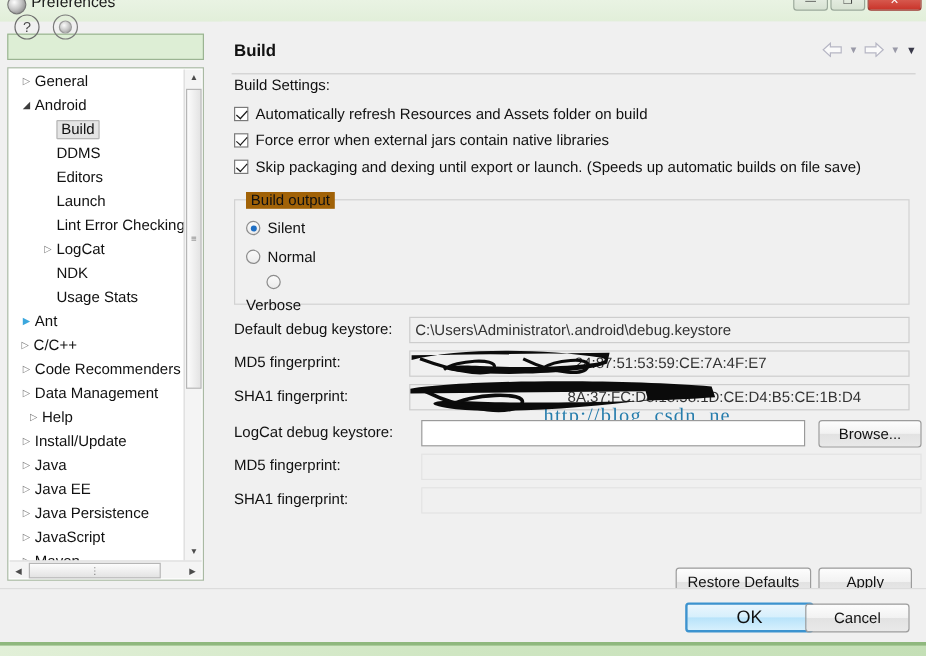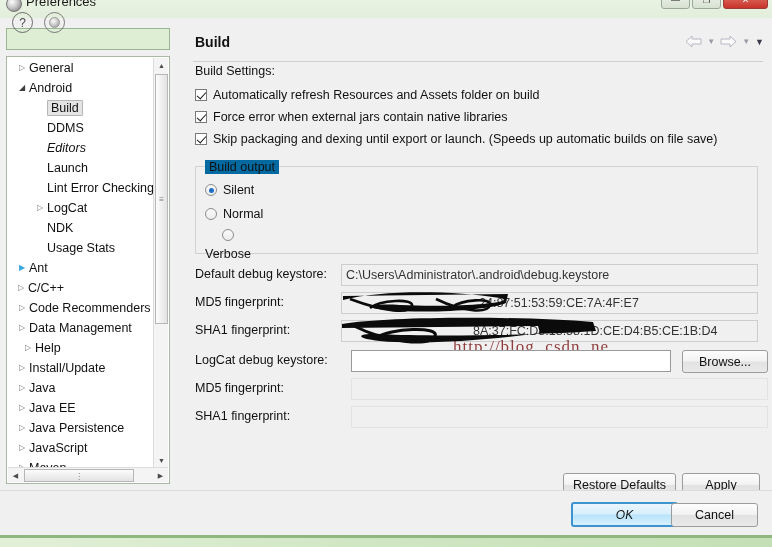--- a/index.html
+++ b/index.html
@@ -94,40 +94,40 @@
 
   .cbrow{position:absolute;left:10px;height:18px;display:flex;align-items:center;gap:6px;}
   .cbox{width:12px;height:12px;border:1px solid #7a7a7a;background:#fff;
     box-sizing:border-box;position:relative;flex:none;}
   .cbox.checked::after{content:"";position:absolute;left:3px;top:0px;width:4px;height:8px;
     border:solid #1a1a1a;border-width:0 1.6px 1.6px 0;transform:rotate(42deg);}
   .cbrow .t{font-size:12.5px;color:#111;white-space:nowrap;}
 
   #groupbox{position:absolute;left:10px;top:104px;width:563px;height:88px;
     border:1px solid #d2d2d2;box-sizing:border-box;}
-  #grouptitle{position:absolute;left:20px;top:98px;background:#0369a1;padding:0 4px;
+  #grouptitle{position:absolute;left:20px;top:98px;background:#a16207;padding:0 4px;
     font-size:12.5px;color:#111;}
   .rbrow{position:absolute;left:20px;height:18px;display:flex;align-items:center;gap:6px;}
   .rbox{width:12px;height:12px;border-radius:50%;border:1px solid #8c8c8c;
     background:linear-gradient(to bottom,#fafafa,#ececec);box-sizing:border-box;
     position:relative;flex:none;}
   .rbox.on::after{content:"";position:absolute;left:2.5px;top:2.5px;width:5px;height:5px;
     border-radius:50%;background:#1f6fc4;}
   .rbrow .t{font-size:12.5px;color:#111;}
 
   .fieldrow{position:absolute;left:10px;height:22px;}
   .fieldlabel{position:absolute;left:0;top:3px;font-size:12.5px;color:#111;white-space:nowrap;}
   .fieldinput{position:absolute;height:22px;box-sizing:border-box;
     border:1px solid #b9b9b9;background:#fff;font-size:12.5px;color:#111;
     padding:2px 4px;line-height:16px;white-space:nowrap;overflow:hidden;
     font-family:inherit;}
   .fieldinput.ro{background:#f0f0f0;border:1px solid #cdcdcd;color:#333;}
   .fieldinput.flat{border:1px solid #e3e3e3;background:#f0f0f0;}
   .fieldinput.editable{background:#fff;border:1px solid #9a9a9a;}
-  #wm{position:absolute;left:268px;top:275px;font-size:17px;color:#7f1d1d;
+  #wm{position:absolute;left:268px;top:275px;font-size:17px;color:#0369a1;
     font-family:"Liberation Serif",serif;letter-spacing:1px;opacity:.85;
     white-space:nowrap;pointer-events:none;}
 
   .btn{border:1px solid #9c9c9c;border-radius:3px;box-sizing:border-box;
     background:linear-gradient(to bottom,#fdfdfd 0%,#f2f2f2 48%,#e2e2e2 52%,#e9e9e9 100%);
     font-family:inherit;font-size:12.5px;color:#111;display:flex;align-items:center;
     justify-content:center;cursor:default;}
   #btnRestore{position:absolute;left:378px;top:455px;width:113px;height:24px;}
   #btnApply{position:absolute;left:497px;top:455px;width:78px;height:24px;}
 
@@ -138,21 +138,21 @@
     border:1.5px solid #6c6c6c;box-sizing:border-box;display:flex;align-items:center;
     justify-content:center;font-size:12px;color:#4a4a4a;}
   #helpicon{left:12px;}
   #resticon{left:44px;border-color:#7a7a7a;}
   #resticon .dot{width:11px;height:11px;border-radius:50%;
     background:radial-gradient(circle at 38% 34%,#fbfbfb,#c4c4c4 55%,#8d8d8d 100%);
     border:1px solid #9a9a9a;box-sizing:border-box;}
   #btnOK{position:absolute;left:571px;top:502px;width:107px;height:25px;
     border:2px solid #3c93cf;border-radius:3px;box-sizing:border-box;
     background:linear-gradient(to bottom,#eaf6fd 0%,#d7effc 48%,#b8e3fa 52%,#d6f0fd 100%);
-    display:flex;align-items:center;justify-content:center;font-size:12px;color:#111;font-style:italic;}
+    display:flex;align-items:center;justify-content:center;font-size:15px;color:#111;}
   #btnCancel{position:absolute;left:671px;top:503px;width:87px;height:24px;}
   #bottomedge{position:absolute;left:0;top:535px;width:772px;height:3px;background:#8fb87e;}
 </style>
 </head>
 <body>
 
 <div id="desktop"></div>
 
 <div id="window">
 
@@ -178,21 +178,21 @@
       <div id="filterbox">
         <input id="filterinput" type="text" placeholder="" style="">
       </div>
 
       <div id="treebox">
         <div id="treeinner">
             <div class="tnode" style="padding-left: 8px;"><span class="arrow">▷</span><span class="lbl">General</span></div>
             <div class="tnode" style="padding-left: 8px;"><span class="arrow open">◢</span><span class="lbl">Android</span></div>
             <div class="tnode sel" style="padding-left: 26px;"><span class="arrow"></span><span class="lbl">Build</span></div>
             <div class="tnode" style="padding-left: 26px;"><span class="arrow"></span><span class="lbl">DDMS</span></div>
-            <div class="tnode" style="padding-left: 26px; font-style: italic;"><span class="arrow"></span><span class="lbl">Editors</span></div>
+            <div class="tnode" style="padding-left: 26px;"><span class="arrow"></span><span class="lbl">Editors</span></div>
             <div class="tnode" style="padding-left: 26px;"><span class="arrow"></span><span class="lbl">Launch</span></div>
             <div class="tnode" style="padding-left: 26px;"><span class="arrow"></span><span class="lbl">Lint Error Checking</span></div>
             <div class="tnode" style="padding-left: 26px;"><span class="arrow">▷</span><span class="lbl">LogCat</span></div>
             <div class="tnode" style="padding-left: 26px;"><span class="arrow"></span><span class="lbl">NDK</span></div>
             <div class="tnode" style="padding-left: 26px;"><span class="arrow"></span><span class="lbl">Usage Stats</span></div>
             <div class="tnode" style="padding-left: 8px;"><span class="arrow blue">▶</span><span class="lbl">Ant</span></div>
             <div class="tnode" style="padding-left: 7px;"><span class="arrow">▷</span><span class="lbl">C/C++</span></div>
             <div class="tnode" style="padding-left: 8px;"><span class="arrow">▷</span><span class="lbl">Code Recommenders</span></div>
             <div class="tnode" style="padding-left: 8px;"><span class="arrow">▷</span><span class="lbl">Data Management</span></div>
             <div class="tnode" style="padding-left: 14px;"><span class="arrow">▷</span><span class="lbl">Help</span></div>

